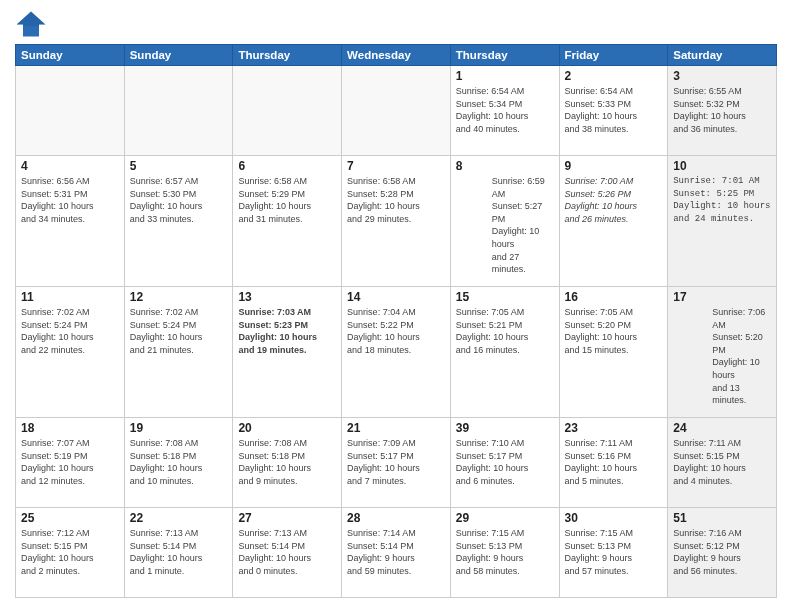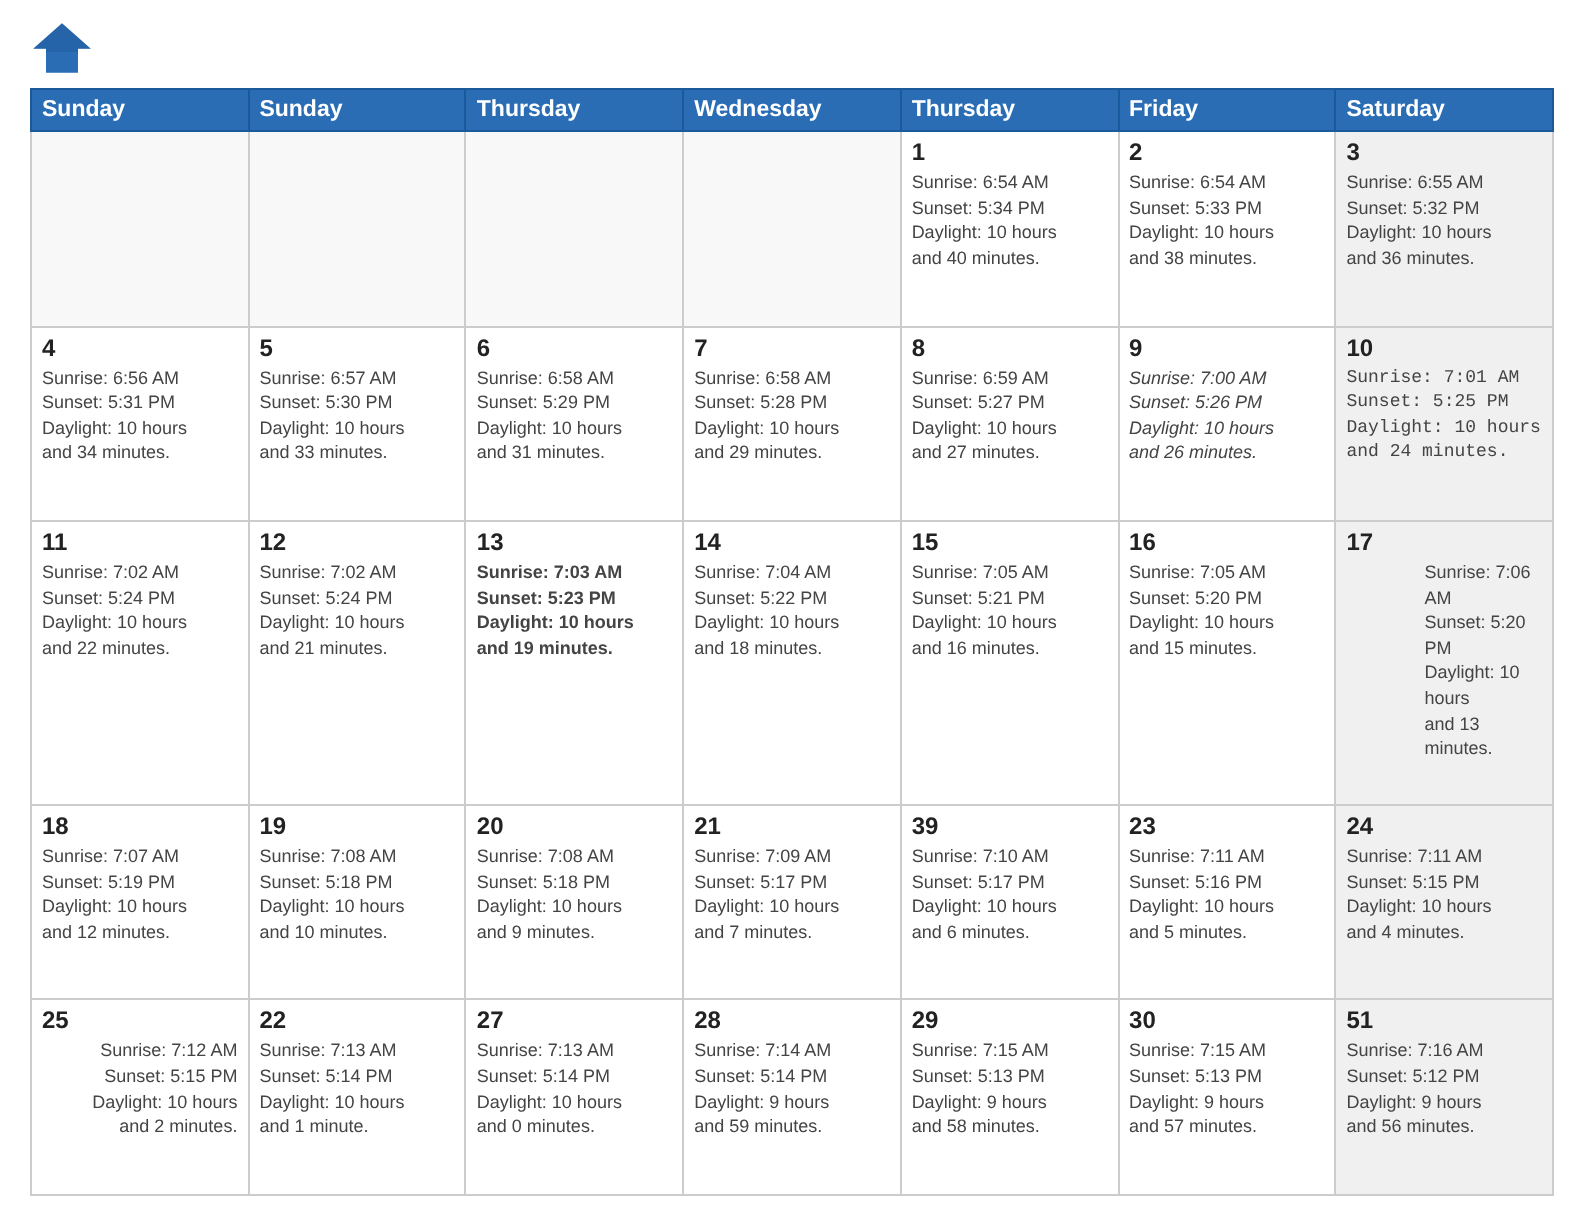--- a/index.html
+++ b/index.html
@@ -189,21 +189,21 @@
           </td>
           <td>
             <span class="day-number">7</span>
             <div class="day-info" style="white-space: pre-line;">Sunrise: 6:58 AM
 Sunset: 5:28 PM
 Daylight: 10 hours
 and 29 minutes.</div>
           </td>
           <td>
             <span class="day-number">8</span>
-            <div class="day-info" style="white-space: pre-line;">Sunrise: 6:59 AM
+            <div class="day-info" style="white-space: pre-line; margin-left: 36px;">Sunrise: 6:59 AM
 Sunset: 5:27 PM
 Daylight: 10 hours
 and 27 minutes.</div>
           </td>
           <td>
             <span class="day-number">9</span>
             <div class="day-info" style="white-space: pre-line; font-style: italic;">Sunrise: 7:00 AM
 Sunset: 5:26 PM
 Daylight: 10 hours
 and 26 minutes.</div>
@@ -314,21 +314,21 @@
             <span class="day-number">24</span>
             <div class="day-info" style="white-space: pre-line;">Sunrise: 7:11 AM
 Sunset: 5:15 PM
 Daylight: 10 hours
 and 4 minutes.</div>
           </td>
         </tr>
         <tr>
           <td>
             <span class="day-number">25</span>
-            <div class="day-info" style="white-space: pre-line; text-align: right;">Sunrise: 7:12 AM
+            <div class="day-info" style="white-space: pre-line;">Sunrise: 7:12 AM
 Sunset: 5:15 PM
 Daylight: 10 hours
 and 2 minutes.</div>
           </td>
           <td>
             <span class="day-number">22</span>
             <div class="day-info" style="white-space: pre-line;">Sunrise: 7:13 AM
 Sunset: 5:14 PM
 Daylight: 10 hours
 and 1 minute.</div>

